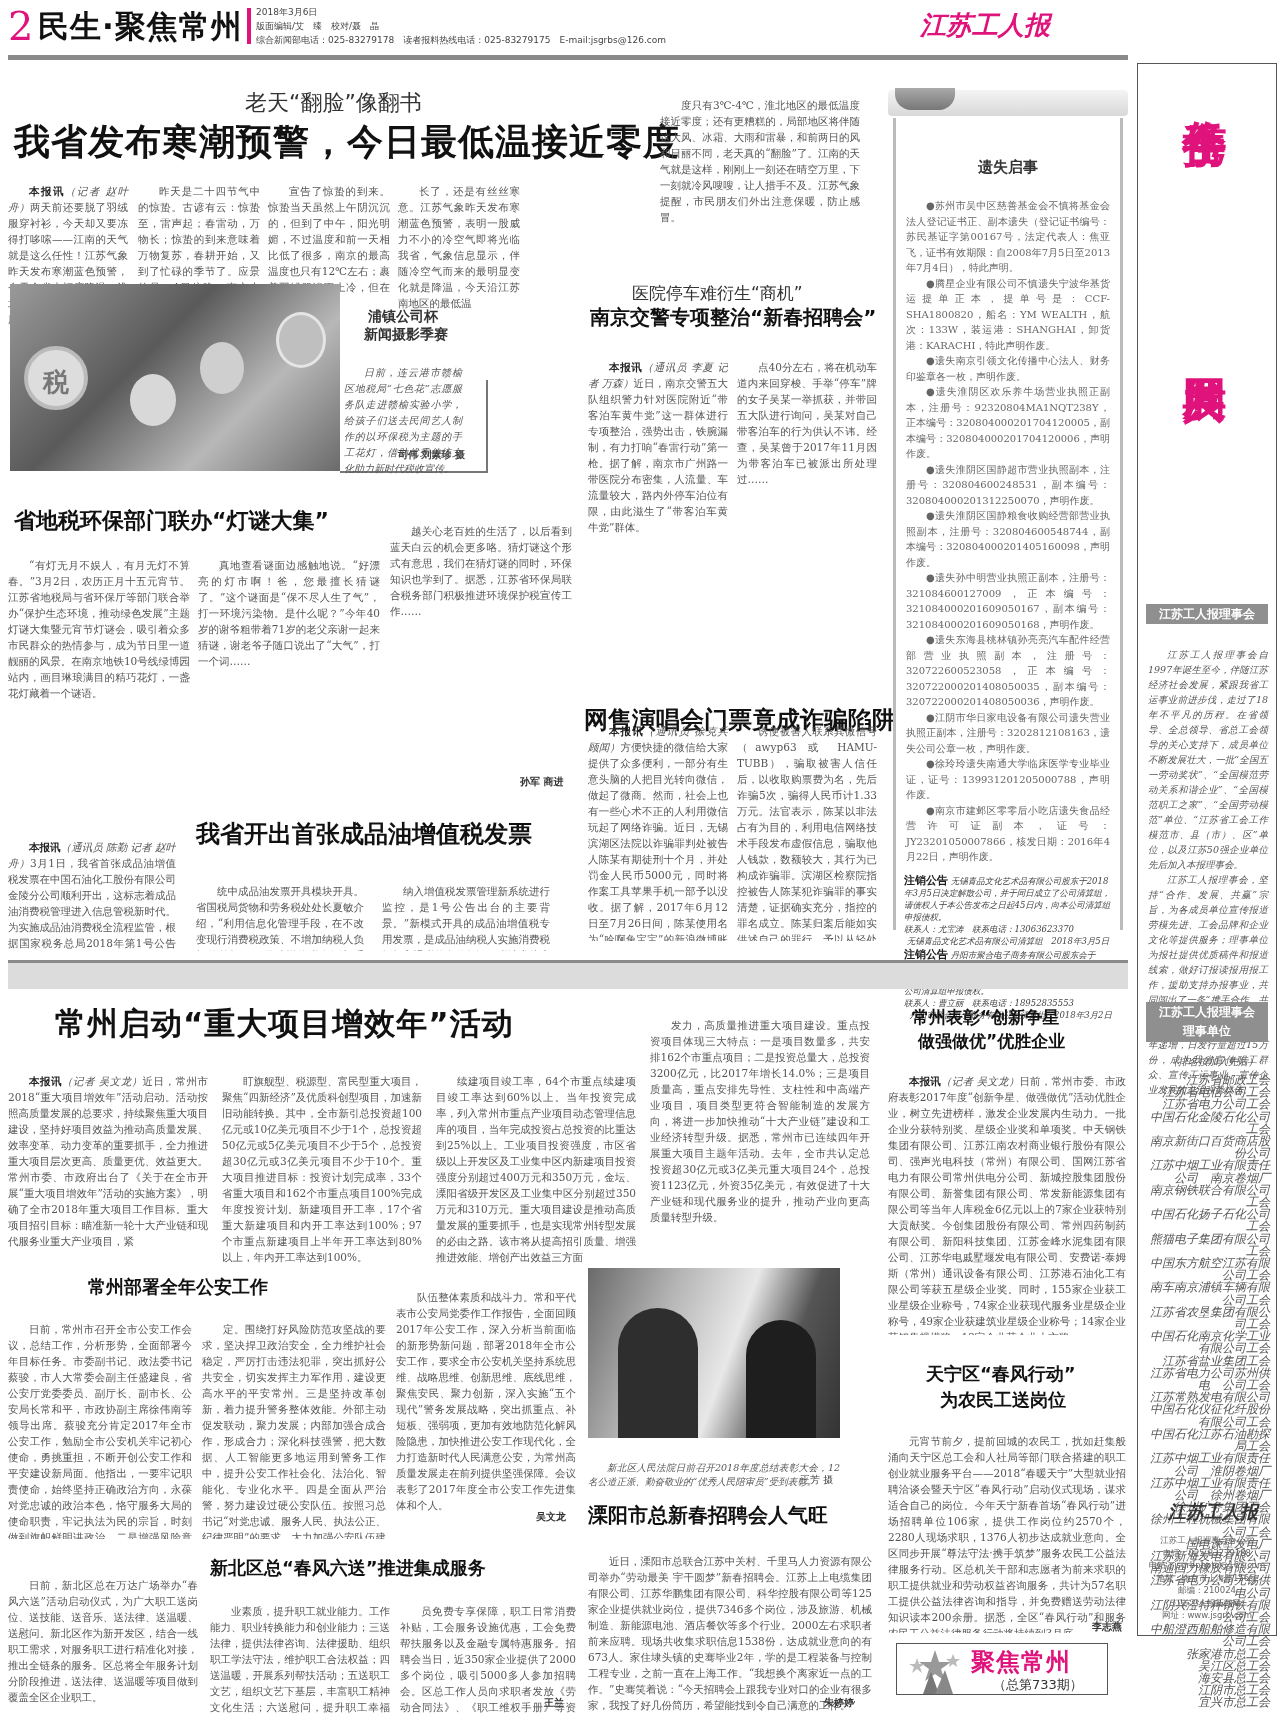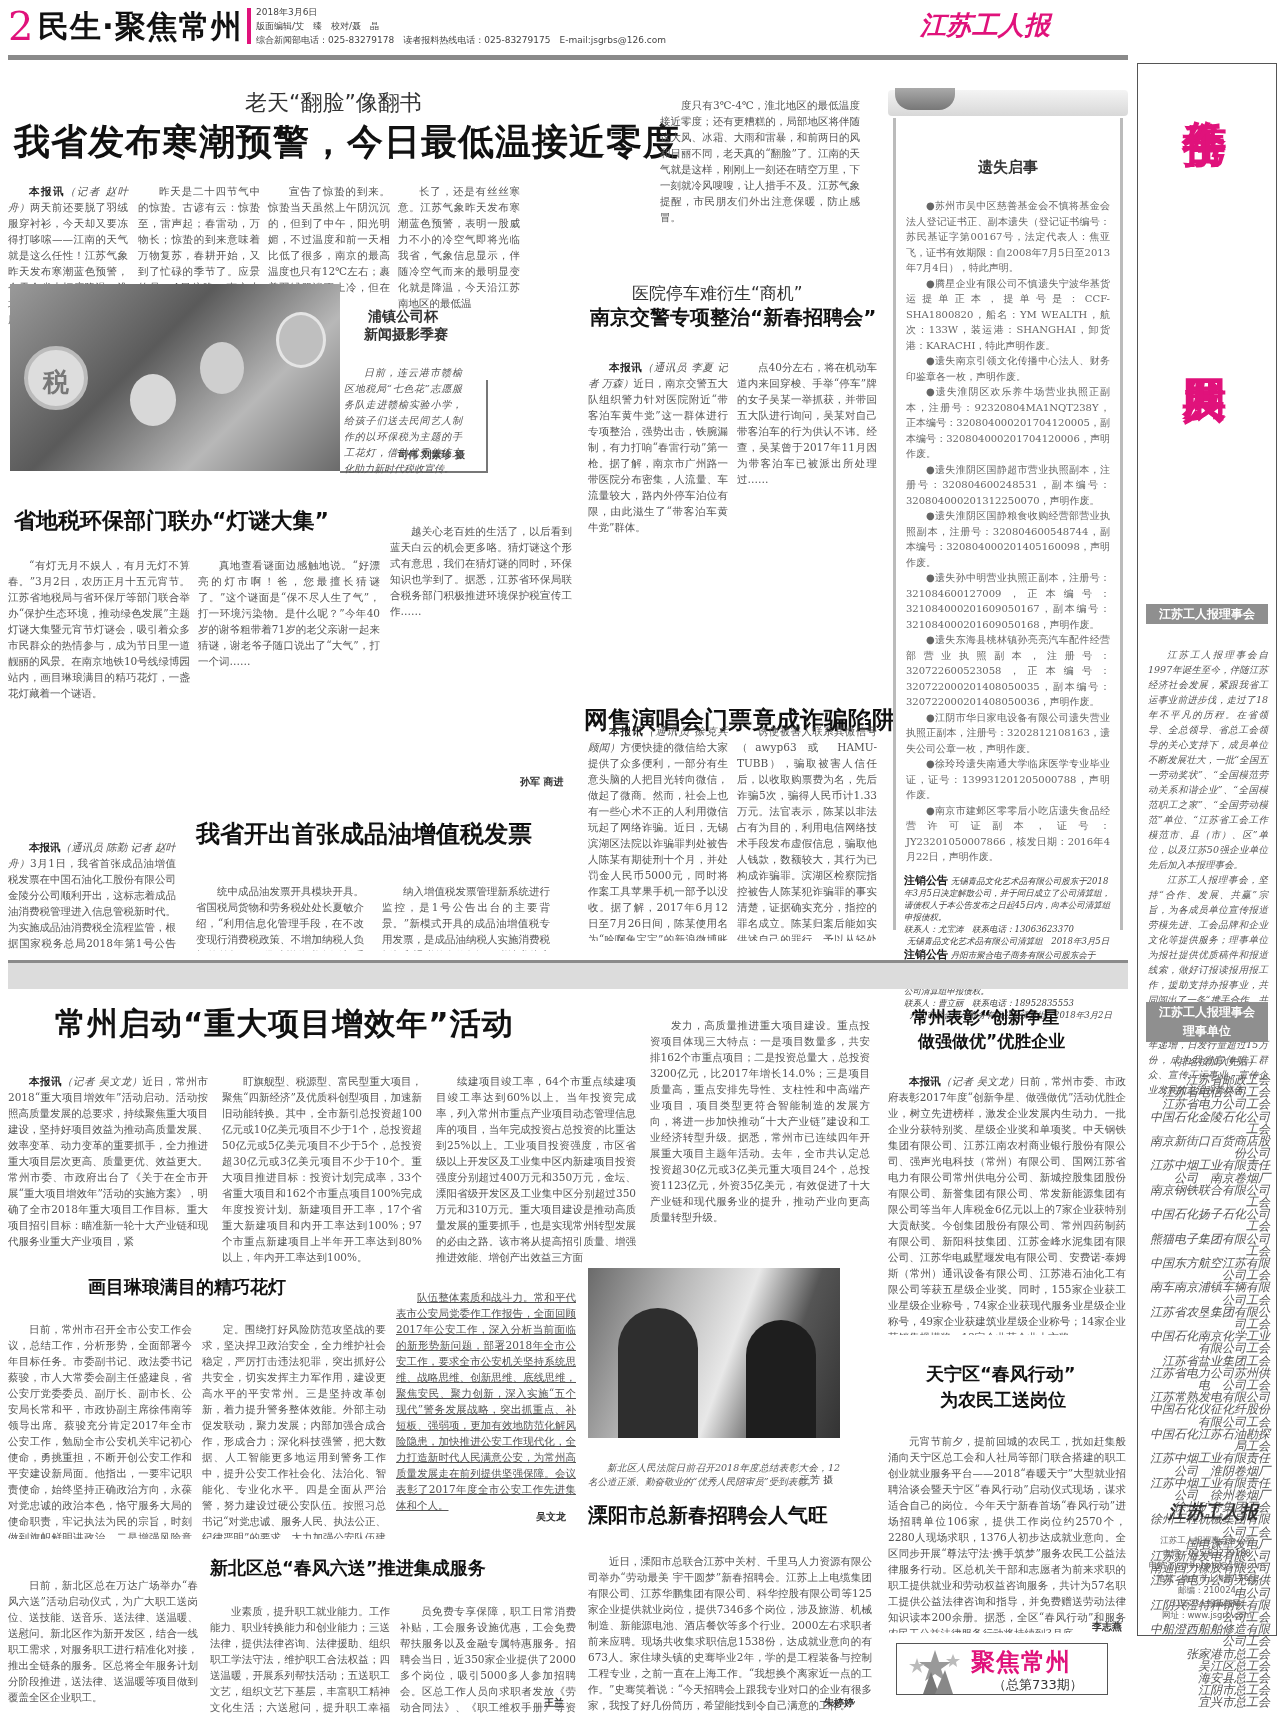--- a/index.html
+++ b/index.html
@@ -159,28 +159,28 @@
 <div class="col body-text" style="left:650px;top:1000px;width:220px;height:256px;overflow:hidden;">
     <p>发力，高质量推进重大项目建设。重点投资项目体现三大特点：一是项目数量多，共安排162个市重点项目；二是投资总量大，总投资3200亿元，比2017年增长14.0%；三是项目质量高，重点安排先导性、支柱性和中高端产业项目，项目类型更符合智能制造的发展方向，将进一步加快推动“十大产业链”建设和工业经济转型升级。据悉，常州市已连续四年开展重大项目主题年活动。去年，全市共认定总投资超30亿元或3亿美元重大项目24个，总投资1123亿元，外资35亿美元，有效促进了十大产业链和现代服务业的提升，推动产业向更高质量转型升级。</p>
   </div>
 
 <div class="abs hl-big" style="left:912px;top:1006px;font-size:17px;">常州表彰“创新争星</div>
 <div class="abs hl-big" style="left:918px;top:1030px;font-size:17px;">做强做优”优胜企业</div>
 <div class="col body-text" style="left:888px;top:1056px;width:238px;height:262px;overflow:hidden;">
   <p><span class="lead">本报讯</span><span class="byline-reporter">（记者 吴文龙）</span><span>日前，常州市委、市政府表彰2017年度“创新争星、做强做优”活动优胜企业，树立先进榜样，激发企业发展内生动力。一批企业分获特别奖、星级企业奖和单项奖。中天钢铁集团有限公司、江苏江南农村商业银行股份有限公司、强声光电科技（常州）有限公司、国网江苏省电力有限公司常州供电分公司、新城控股集团股份有限公司、新誉集团有限公司、常发新能源集团有限公司等当年人库税金6亿元以上的7家企业获特别大贡献奖。今创集团股份有限公司、常州四药制药有限公司、新阳科技集团、江苏金峰水泥集团有限公司、江苏华电戚墅堰发电有限公司、安费诺-泰姆斯（常州）通讯设备有限公司、江苏港石油化工有限公司等获五星级企业奖。同时，155家企业获工业星级企业称号，74家企业获现代服务业星级企业称号，49家企业获建筑业星级企业称号；14家企业获销售规模奖，12家企业获企业上市奖。</span></p>
 </div>
 
-<div class="abs hl-big" style="left:88px;top:1275px;font-size:18px;">画目琳琅满目的精巧花灯</div>
+<div class="abs hl-big" style="left:88px;top:1275px;font-size:18px;">常州部署全年公安工作</div>
 <div class="col body-text" style="left:8px;top:1304px;width:184px;height:218px;overflow:hidden;">
     <p>日前，常州市召开全市公安工作会议，总结工作，分析形势，全面部署今年目标任务。市委副书记、政法委书记蔡骏，市人大常委会副主任盛建良，省公安厅党委委员、副厅长、副市长、公安局长常和平，市政协副主席徐伟南等领导出席。蔡骏充分肯定2017年全市公安工作，勉励全市公安机关牢记初心使命，勇挑重担，不断开创公安工作和平安建设新局面。他指出，一要牢记职责使命，始终坚持正确政治方向，永葆对党忠诚的政治本色，恪守服务大局的使命职责，牢记执法为民的宗旨，时刻做到旗帜鲜明讲政治。二是增强风险意识，更加有效维护社会稳</p>
   </div>
 <div class="col body-text" style="left:202px;top:1304px;width:184px;height:218px;overflow:hidden;">
     <p>定。围绕打好风险防范攻坚战的要求，坚决捍卫政治安全，全力维护社会稳定，严厉打击违法犯罪，突出抓好公共安全，切实发挥主力军作用，建设更高水平的平安常州。三是坚持改革创新，着力提升警务整体效能。外部主动促发联动，聚力发展；内部加强合成合作，形成合力；深化科技强警，把大数据、人工智能更多地运用到警务工作中，提升公安工作社会化、法治化、智能化、专业化水平。四是全面从严治警，努力建设过硬公安队伍。按照习总书记“对党忠诚、服务人民、执法公正、纪律严明”的要求，大力加强公安队伍建设，提升能力素质和纪律作风建设，提升</p>
   </div>
-<div class="col body-text" style="left:396px;top:1272px;width:180px;height:250px;overflow:hidden;text-decoration:underline;">
+<div class="col body-text" style="left:396px;top:1272px;width:180px;height:250px;overflow:hidden;">
     <p>队伍整体素质和战斗力。常和平代表市公安局党委作工作报告，全面回顾2017年公安工作，深入分析当前面临的新形势新问题，部署2018年全市公安工作，要求全市公安机关坚持系统思维、战略思维、创新思维、底线思维，聚焦安民、聚力创新，深入实施“五个现代”警务发展战略，突出抓重点、补短板、强弱项，更加有效地防范化解风险隐患，加快推进公安工作现代化，全力打造新时代人民满意公安，为常州高质量发展走在前列提供坚强保障。会议表彰了2017年度全市公安工作先进集体和个人。</p>
   </div>
 <div class="abs sans" style="left:536px;top:1510px;font-size:10px;font-weight:bold;color:#333;">吴文龙</div>
 
 <div class="abs photo" style="left:588px;top:1268px;width:252px;height:170px;background:linear-gradient(110deg,#6a6a6a 0%,#b5b5b5 30%,#e8e8e8 55%,#555 75%,#333 100%);">
   <div class="abs" style="left:30px;top:40px;width:80px;height:130px;background:#2e2e2e;border-radius:40px 40px 0 0;"></div>
   <div class="abs" style="left:158px;top:52px;width:70px;height:118px;background:#1e1e1e;border-radius:35px 35px 0 0;"></div>
 </div>
 <div class="abs body-text" style="left:588px;top:1444px;width:252px;font-size:9.5px;line-height:14px;font-style:italic;color:#555;">
     <p>新北区人民法院日前召开2018年度总结表彰大会，12名公道正派、勤奋敬业的“优秀人民陪审员”受到表彰。</p>

